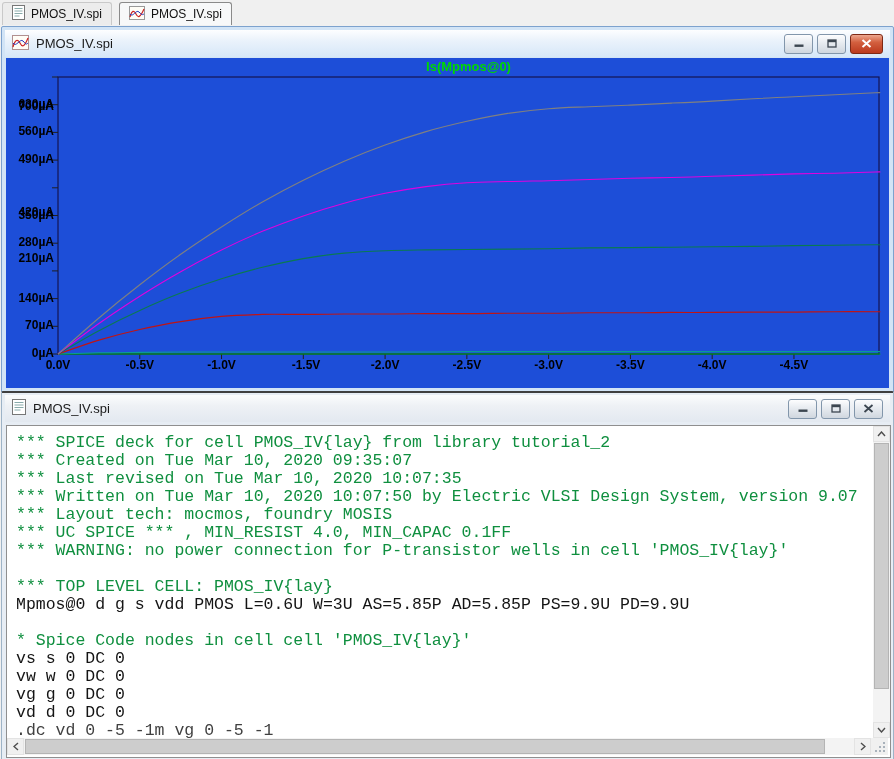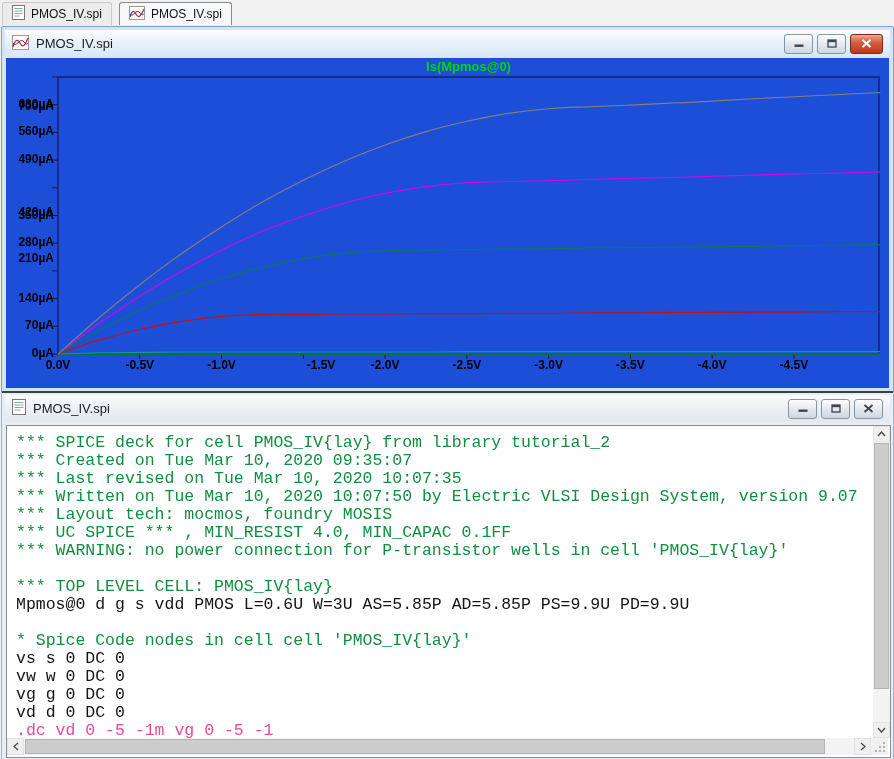--- a/index.html
+++ b/index.html
@@ -40,21 +40,21 @@
 
   
   #net-client{position:absolute;left:4px;top:32px;width:883px;height:331px;
               background:#fff;border:1px solid #8f8f8f}
   #netlist-text{position:absolute;left:0;top:0;width:855px;height:312px;overflow:hidden;
                 padding:8px 0 0 9px;font-family:"Liberation Mono",monospace;
                 font-size:16.5px;line-height:18px;white-space:pre}
   .nl-line{white-space:pre}
   .nl-comment{color:#0f8f3f}
   .nl-plain{color:#141414}
-  .nl-directive{color:#ec4899}
+  .nl-directive{color:#404040}
 
   
   .vscroll{position:absolute;right:0;top:0;width:17px;height:312px;background:#f3f3f3}
   .hscroll{position:absolute;left:0;top:312px;width:864px;height:17px;background:#f3f3f3}
   .sarrow{position:absolute;width:17px;height:16px;background:#f0f0f0;
           display:flex;align-items:center;justify-content:center;border:1px solid #e3e3e3;box-sizing:border-box}
   .vthumb{position:absolute;left:1px;top:17px;width:15px;height:246px;background:#cdcdcd;border:1px solid #b4b4b4;box-sizing:border-box}
   .hthumb{position:absolute;left:18px;top:1px;width:800px;height:15px;background:#cdcdcd;border:1px solid #b4b4b4;box-sizing:border-box}
   .grip{position:absolute;left:864px;top:312px;width:17px;height:17px;background:#f0f0f0;
         display:flex;align-items:flex-end;justify-content:flex-end;padding:2px;box-sizing:border-box}
@@ -156,21 +156,21 @@
       <div class="ylab" style="top: 177.2px;">280µA</div>
       <div class="ylab" style="top: 149.5px;">350µA</div>
       <div class="ylab" style="top: 121.8px; margin-top: 25px;">420µA</div>
       <div class="ylab" style="top: 94.1px;">490µA</div>
       <div class="ylab" style="top: 66.4px;">560µA</div>
       <div class="ylab" style="top: 38.7px;">630µA</div>
       <div class="ylab" style="top: 11px; margin-top: 30px;">700µA</div>
       <div class="xlab" style="left: 17px; top: 300px;">0.0V</div>
       <div class="xlab" style="left: 98.7729px; top: 300px;">-0.5V</div>
       <div class="xlab" style="left: 180.546px; top: 300px;">-1.0V</div>
-      <div class="xlab" style="left: 280px; top: 300px;">-1.5V</div>
+      <div class="xlab" style="left: 265px; top: 300px;">-1.5V</div>
       <div class="xlab" style="left: 344.092px; top: 300px;">-2.0V</div>
       <div class="xlab" style="left: 425.865px; top: 300px;">-2.5V</div>
       <div class="xlab" style="left: 507.637px; top: 300px;">-3.0V</div>
       <div class="xlab" style="left: 589.41px; top: 300px;">-3.5V</div>
       <div class="xlab" style="left: 671.183px; top: 300px;">-4.0V</div>
       <div class="xlab" style="left: 752.956px; top: 300px;">-4.5V</div>
     </div>
 </div>
 
 <div id="win2" class="window">

